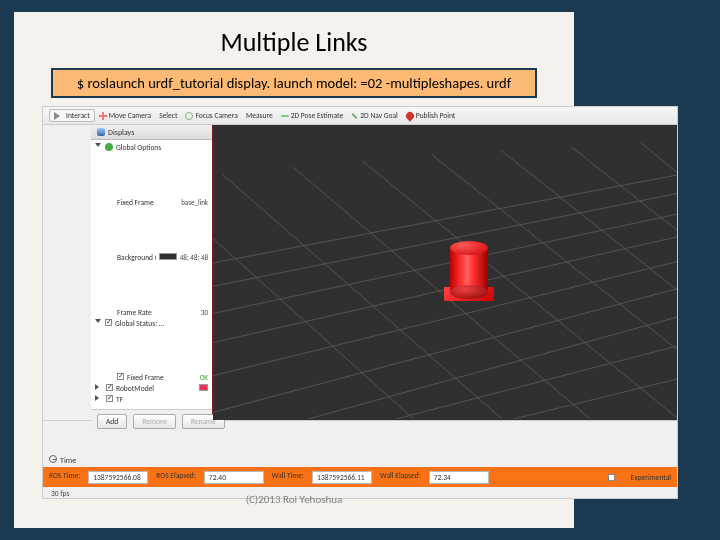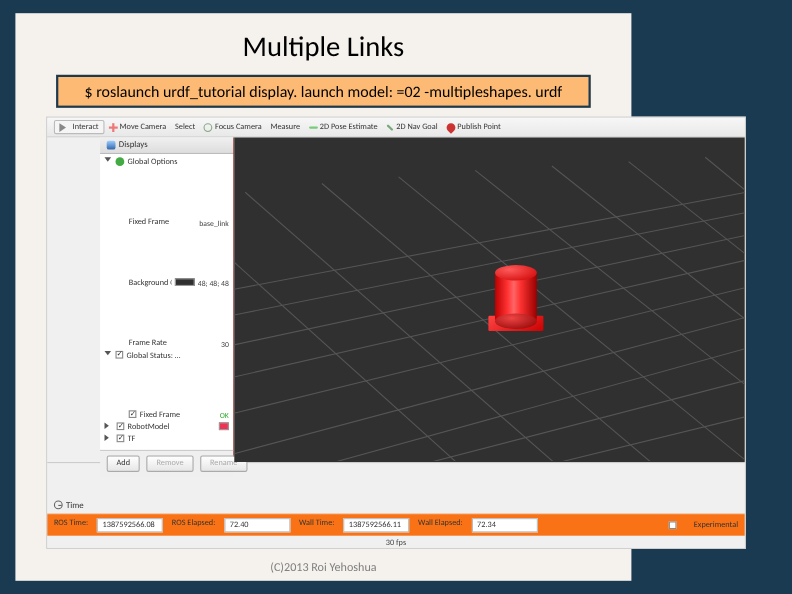--- a/index.html
+++ b/index.html
@@ -171,25 +171,25 @@
     display:flex; gap:8px;
     padding:3px 6px;
     font-size:7.5px;
     background:#f97316;
   }
   .stat-box {
     background:#fff; border:1px solid #bbb;
     padding:1px 4px; min-width:60px;
   }
   .exp { margin-left:auto; display:flex;align-items:center;gap:16px;}
-  .fps { font-size:7.5px; padding:2px 8px 0; text-align:center; color:#444;}
+  .fps { font-size:7.5px; padding:2px 8px 0; text-align:left; color:#444;}
 
   .footer {
     position:absolute;
-    bottom: 6px; left:0; right:0;
+    bottom: 22px; left:0; right:0;
     text-align:center;
     font-size: 11px;
     color: #808080;
   }
   .clock-ico{width:8px;height:8px;border:1px solid #666;border-radius:50%;position:relative;display:inline-block;}
   .clock-ico::after{content:"";position:absolute;width:3px;height:1px;background:#666;top:3px;left:3px;}
   .disp-ico{width:8px;height:8px;background:linear-gradient(#9cf,#36a);border-radius:2px;display:inline-block;}
 </style>
 </head>
 <body>

